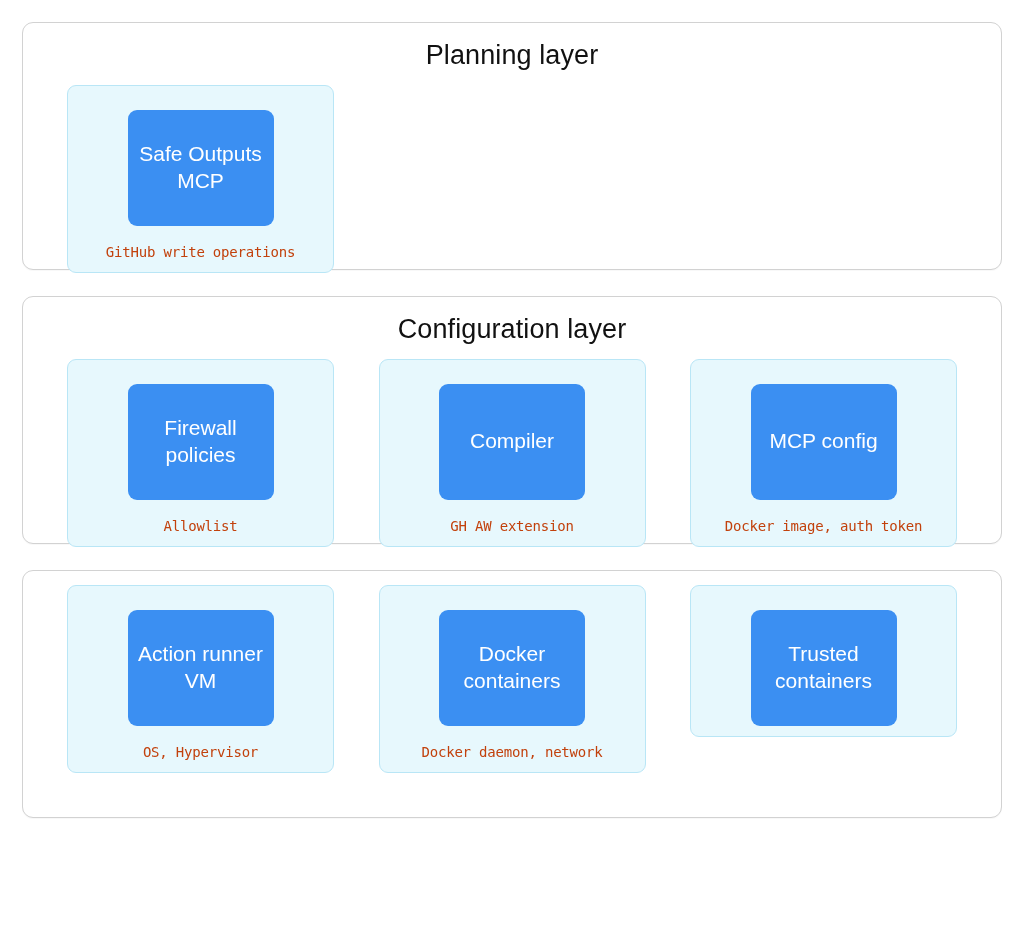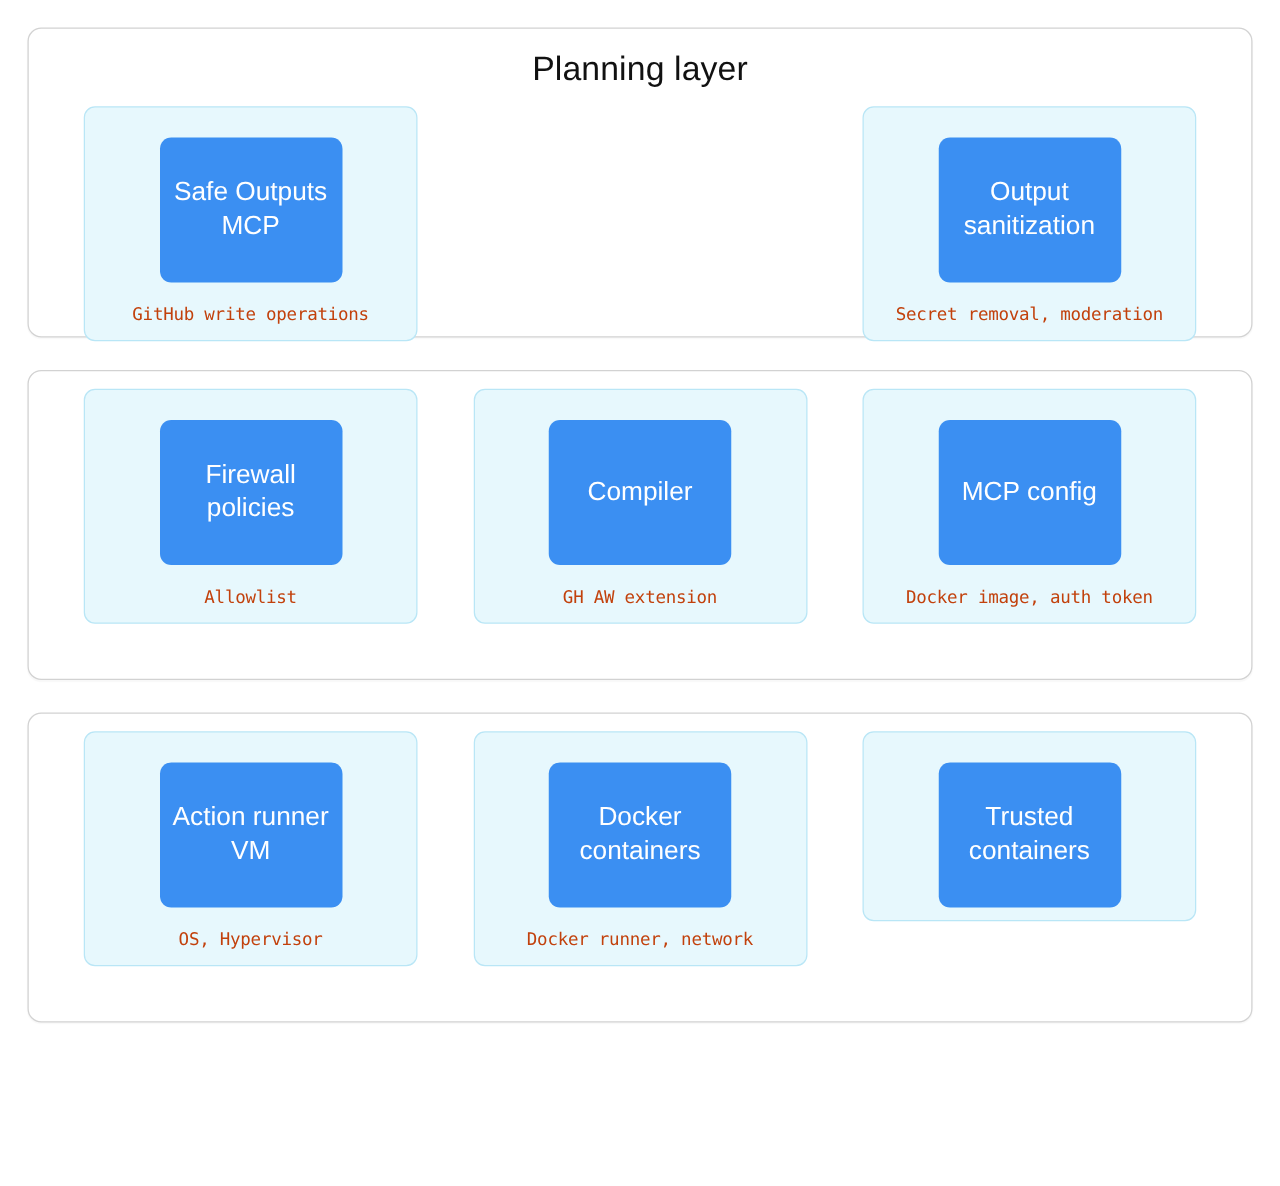--- a/index.html
+++ b/index.html
@@ -109,29 +109,25 @@
 
   <section class="layer-panel">
     <h2 class="layer-title">Planning layer</h2>
     <div class="cards-row">
       <div class="card">
         <div class="node-box">Safe
 Outputs
 MCP</div>
         <div class="caption">GitHub write operations</div>
       </div>
-      <div class="card">
-        <div class="node-box">Output
-sanitization</div>
-        <div class="caption">Secret removal, moderation</div>
-      </div>
     </div>
   </section>
 
   <section class="layer-panel">
+    <h2 class="layer-title">Configuration layer</h2>
     <div class="cards-row">
       <div class="card">
         <div class="node-box">Firewall
 policies</div>
         <div class="caption">Allowlist</div>
       </div>
       <div class="card">
         <div class="node-box">Compiler</div>
         <div class="caption">GH AW extension</div>
       </div>
@@ -146,21 +142,21 @@
   <section class="layer-panel">
     <div class="cards-row">
       <div class="card">
         <div class="node-box">Action
 runner VM</div>
         <div class="caption">OS, Hypervisor</div>
       </div>
       <div class="card">
         <div class="node-box">Docker
 containers</div>
-        <div class="caption">Docker runner, network</div>
+        <div class="caption">Docker daemon, network</div>
       </div>
       <div class="card">
         <div class="node-box">Trusted
 containers</div>
       </div>
     </div>
   </section>
 
 </div>
 

